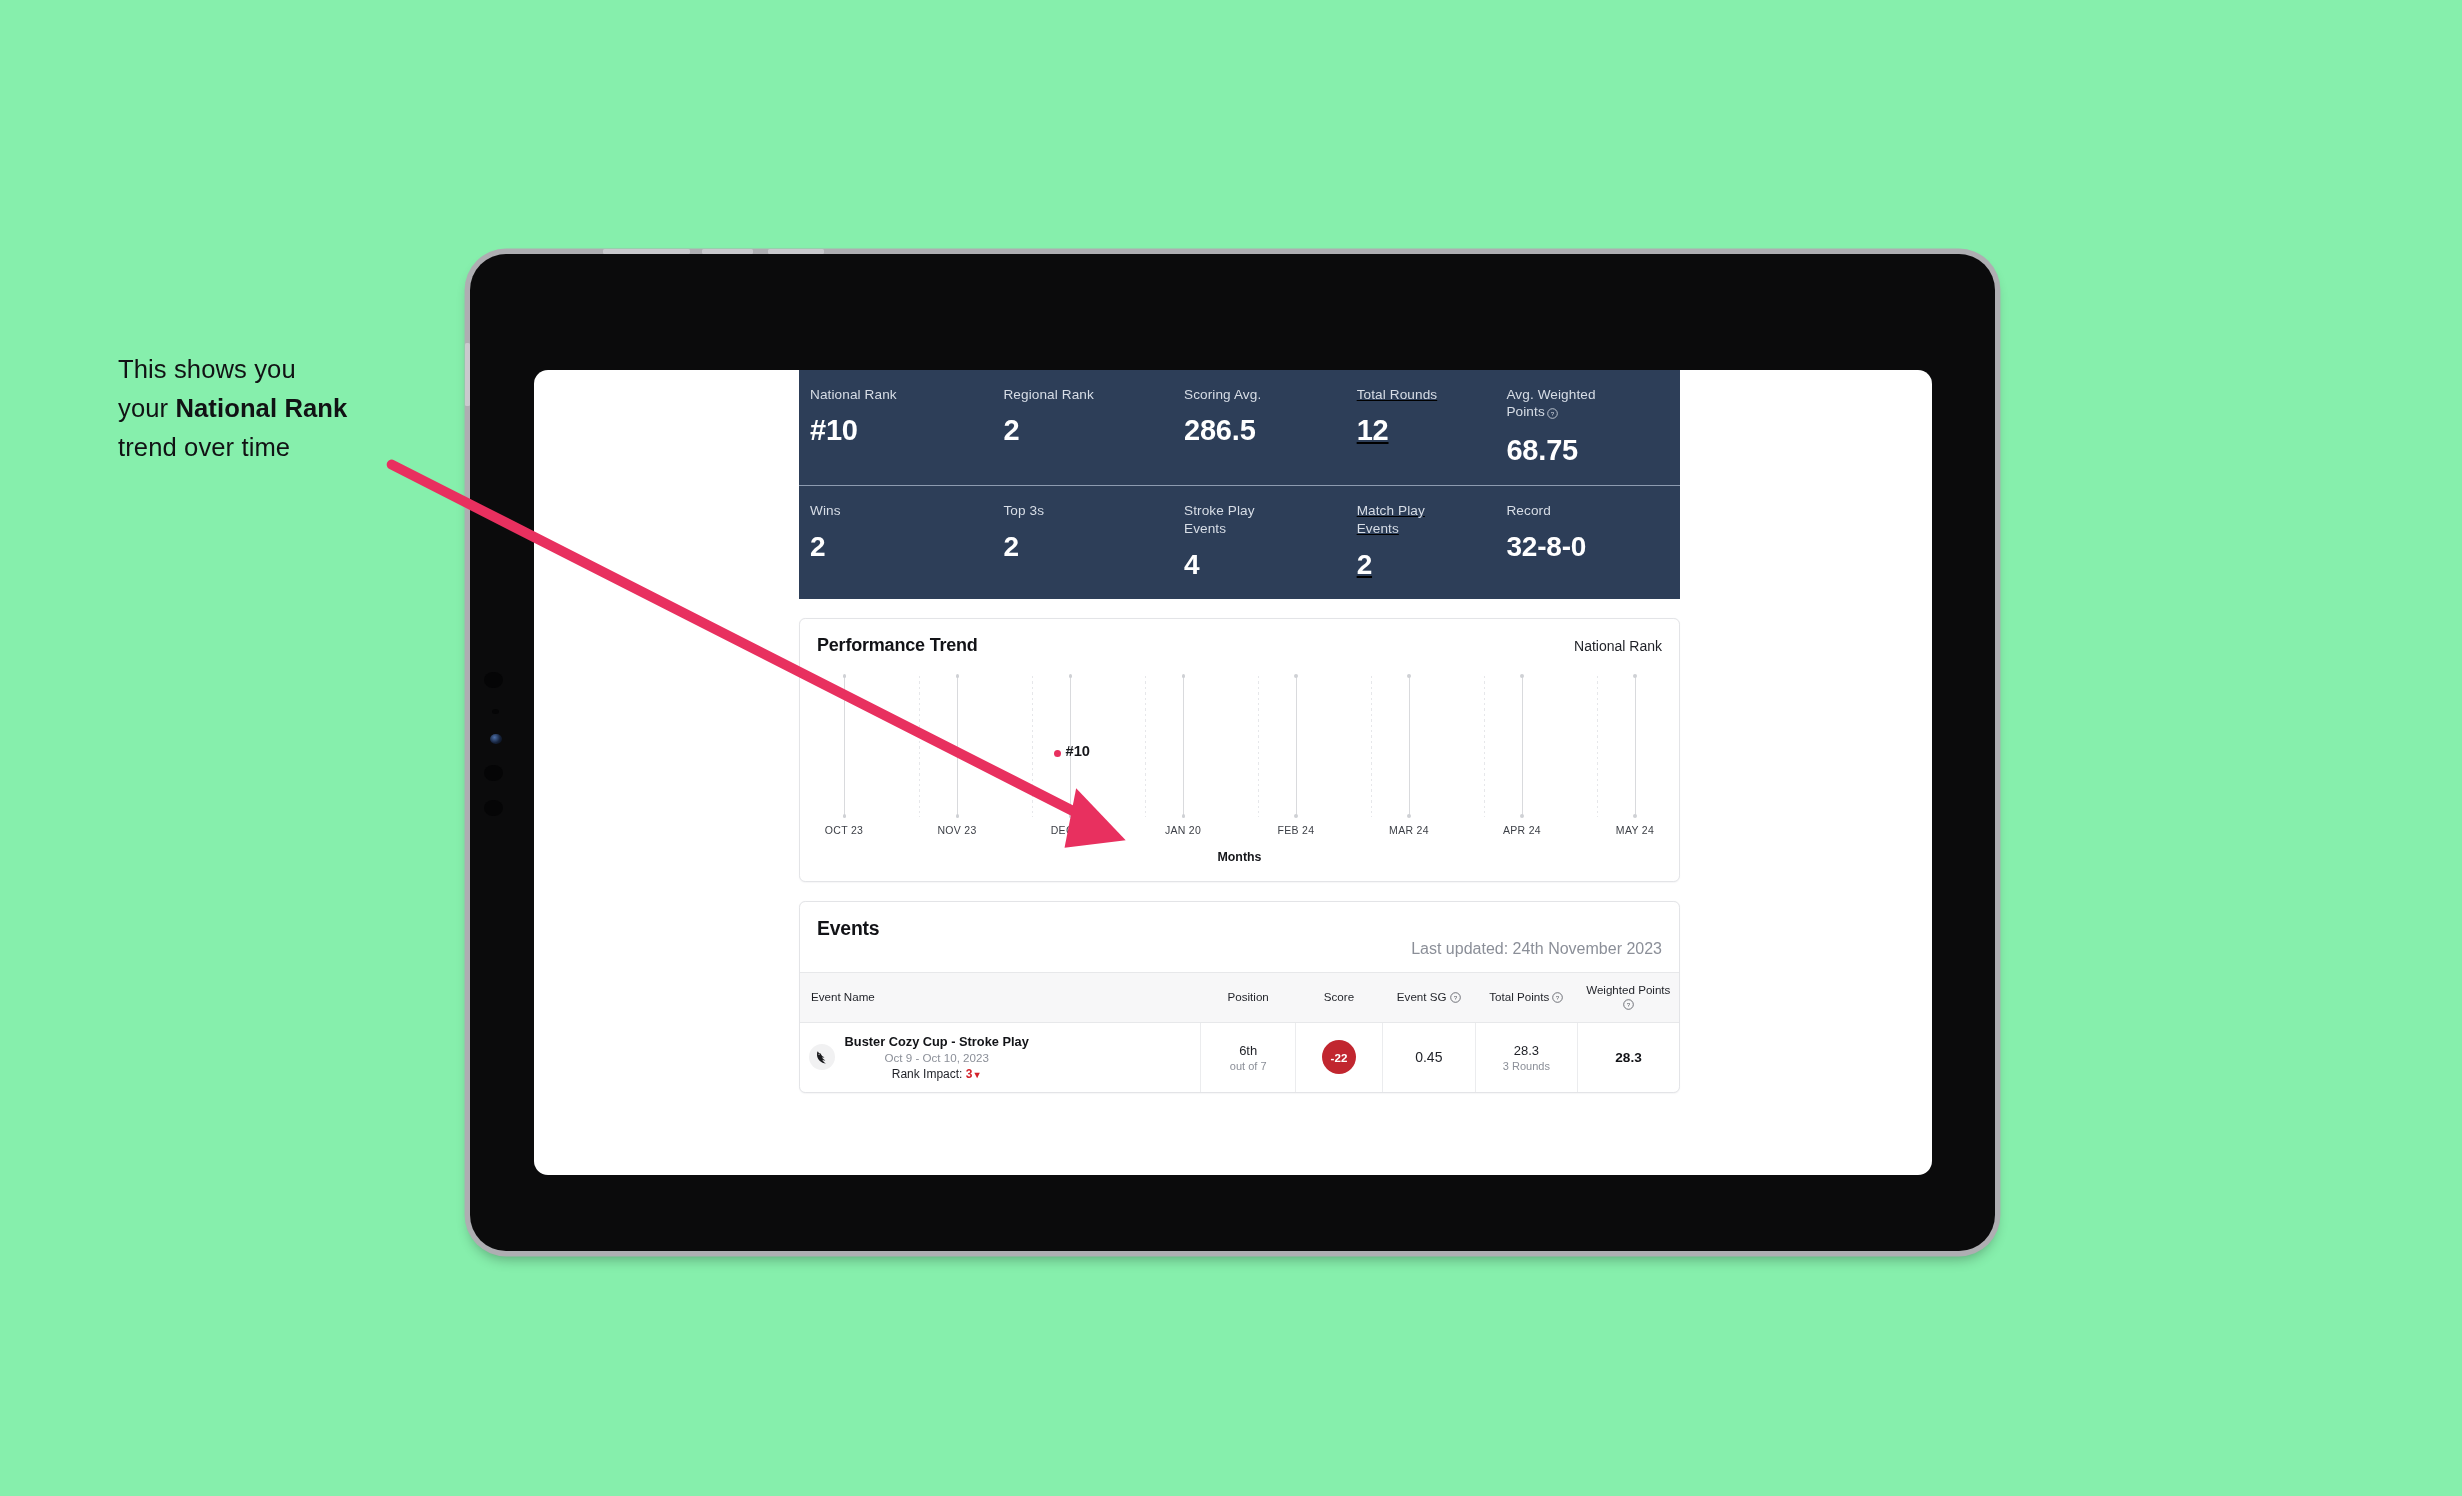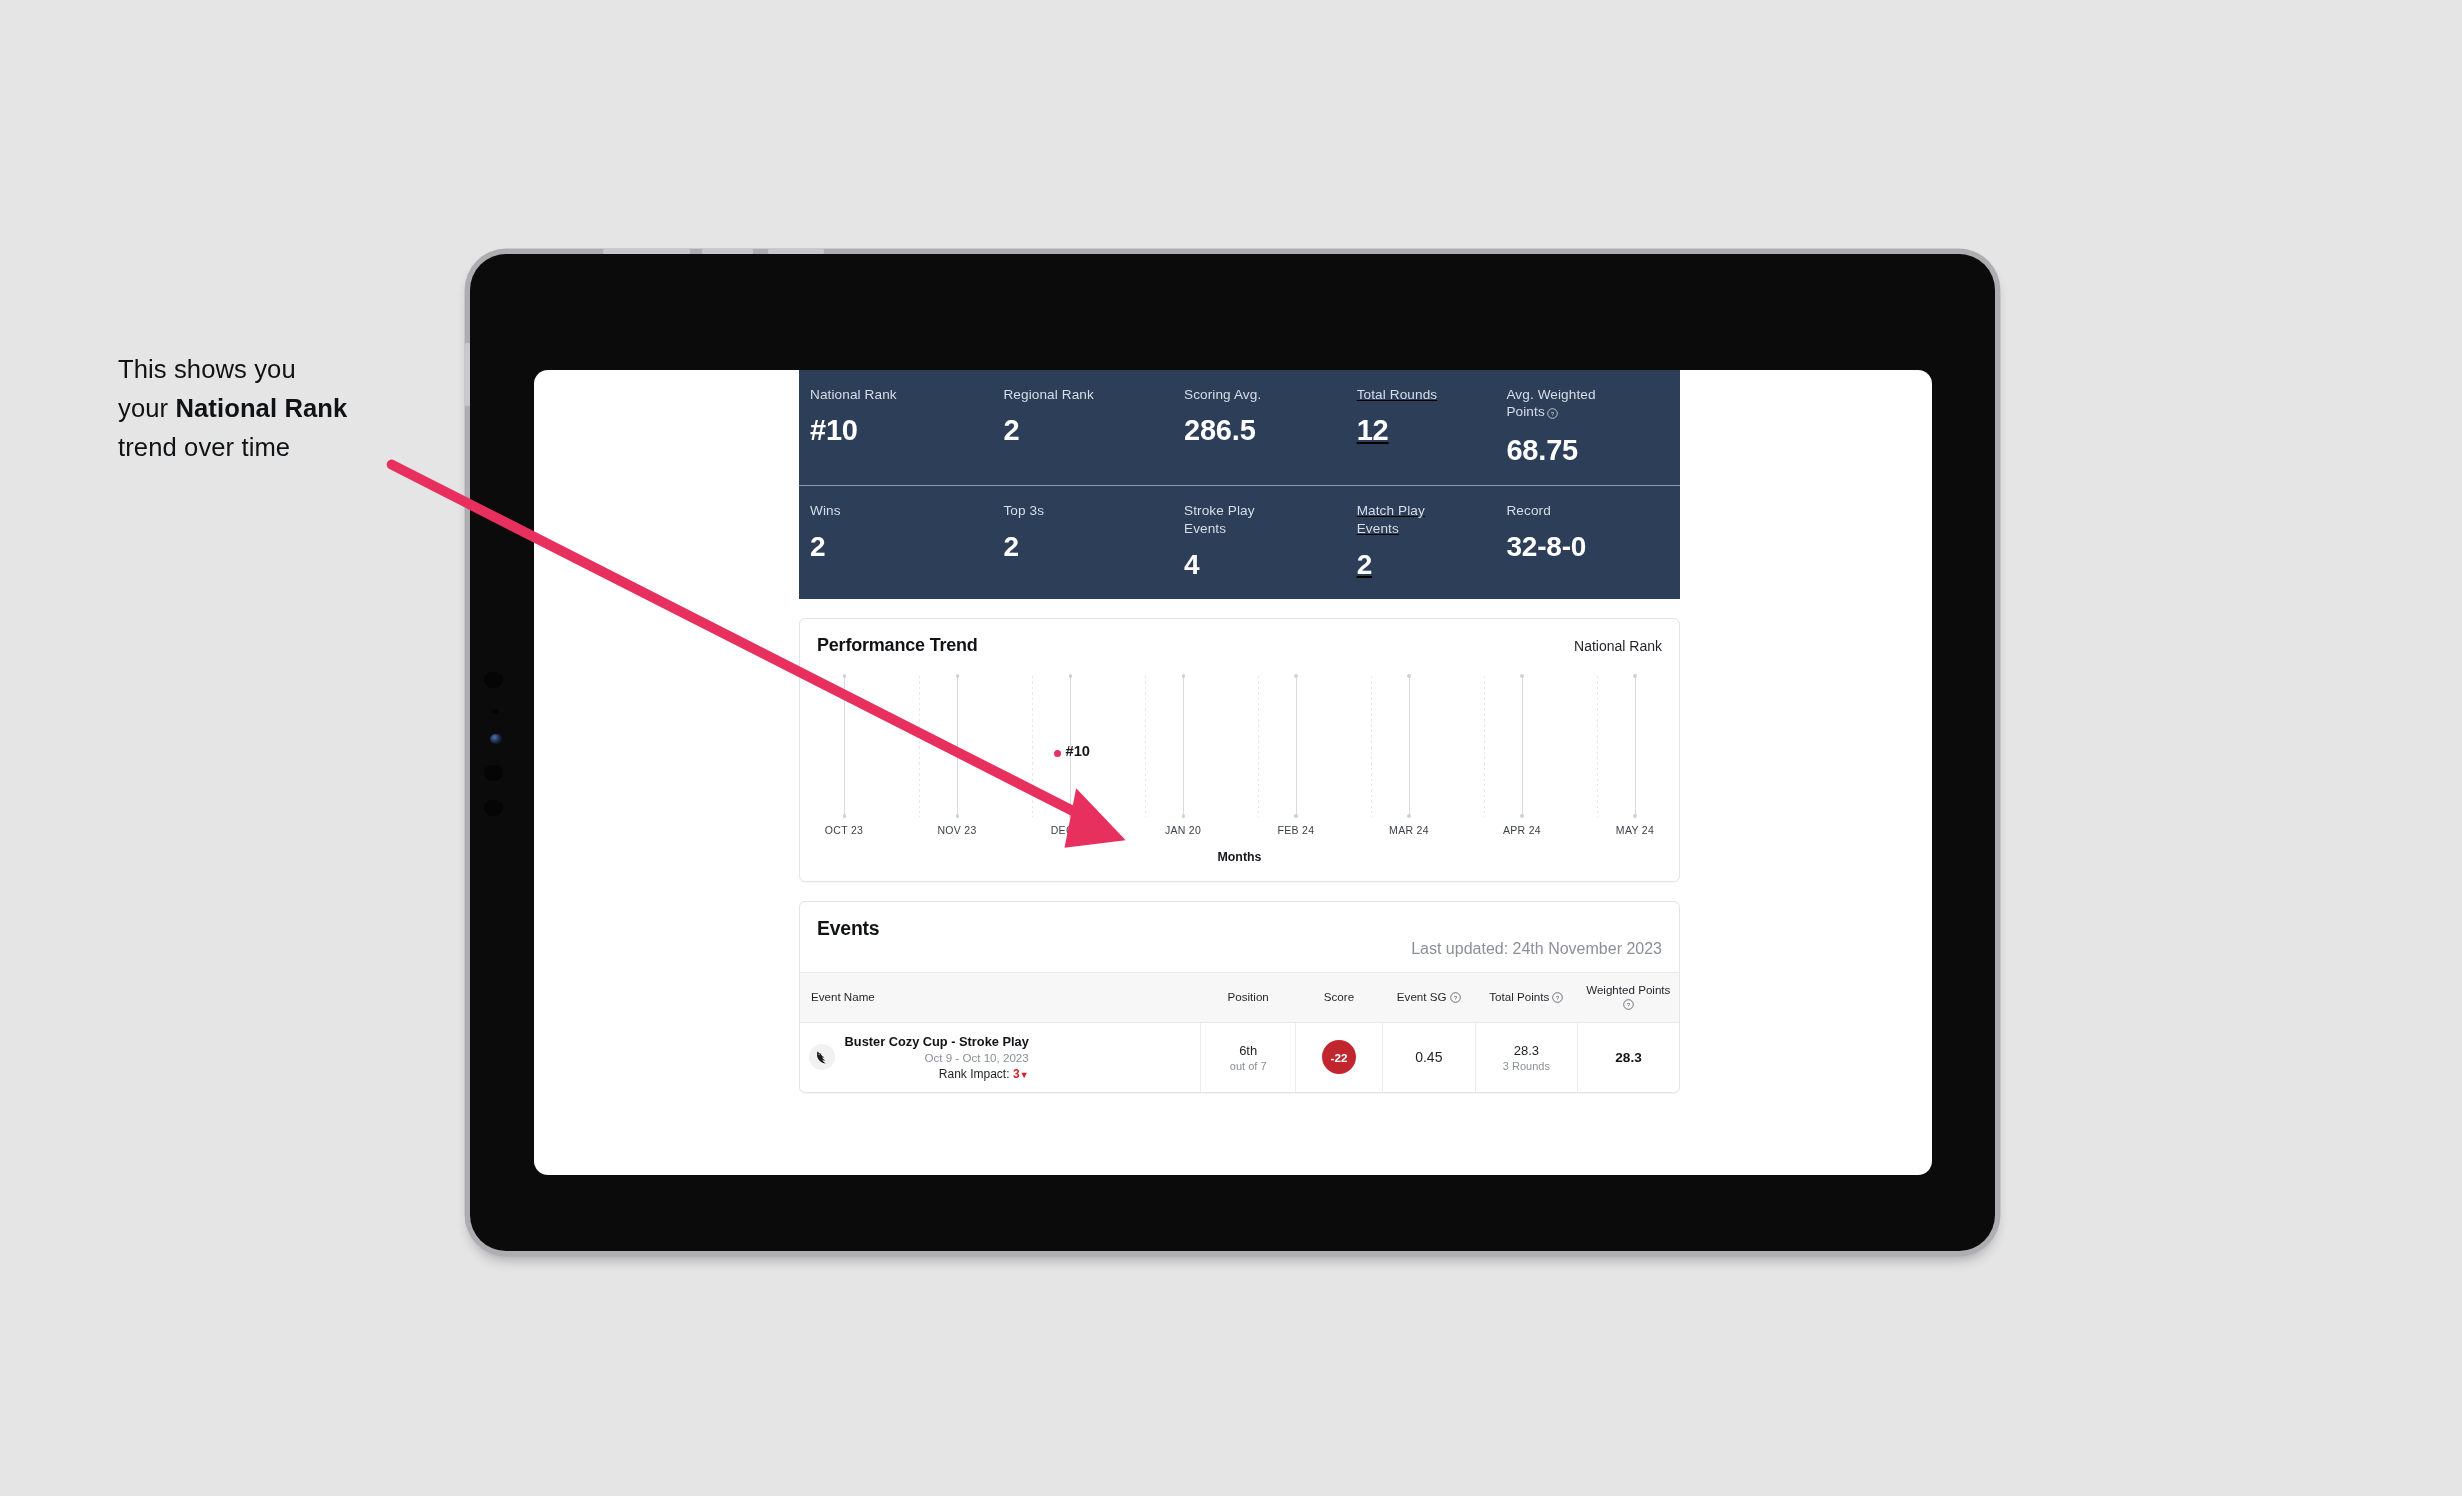--- a/index.html
+++ b/index.html
@@ -2,21 +2,21 @@
 <html style="font-size:12.4px"><head>
 <meta charset="utf-8">
 <style>
   * { box-sizing: border-box; margin: 0; padding: 0; }
   html, body {
     width: 2462px; height: 1496px;
     background: #ffffff;
     font-family: "Liberation Sans", sans-serif;
     overflow: hidden;
   }
-  #stage { position: relative; width: 2462px; height: 1496px; background:#e5e5e5; }
+  #stage { position: relative; width: 2462px; height: 1496px; background:#86efac; }
 
   
   #annotation {
     position: absolute; left: 118px; top: 350px; width: 310px;
     font-size: 25.6px; line-height: 1.52; color: #111214; letter-spacing: 0.1px;
   }
   #annotation b { font-weight: 700; }
 
   #arrow-layer { position: absolute; left:0; top:0; width:2462px; height:1496px; pointer-events:none; }
 
@@ -93,21 +93,21 @@
   table { width:100%; border-collapse: collapse; table-layout: fixed; }
   thead tr { background:#f7f7f8; }
   th {
     font-size: 11.6px; font-weight: 400; color:#1f2127; text-align:center;
     padding: 9.3px 3.1px; vertical-align: middle; line-height:1.28;
     border-bottom:0.8px solid #e7e8ea;
   }
   th.name { text-align:left; padding-left: 11px; }
   td { padding: 11px 3.1px; text-align:center; vertical-align:middle; border-right:0.8px solid #ebecee; }
   td:last-child { border-right:none; }
-  td.name { text-align:right; padding-left: 9.3px; border-right:0.8px solid #ebecee; }
+  td.name { text-align:center; padding-left: 9.3px; border-right:0.8px solid #ebecee; }
 
   .ev-flex { display:flex; align-items:center; gap:9.3px; }
   .ev-logo {
     flex:0 0 auto; width:26px; height:26px; border-radius:50%;
     background:#f1f1f2; display:flex; align-items:center; justify-content:center;
   }
   .ev-name { font-size:12.8px; font-weight:700; color:#121317; }
   .ev-date { font-size:11.6px; color:#8b8f98; margin-top:2.3px; }
   .ev-rank { font-size:12px; color:#1f2127; margin-top:3px; }
   .ev-rank .v { color:#d32029; font-weight:700; }

